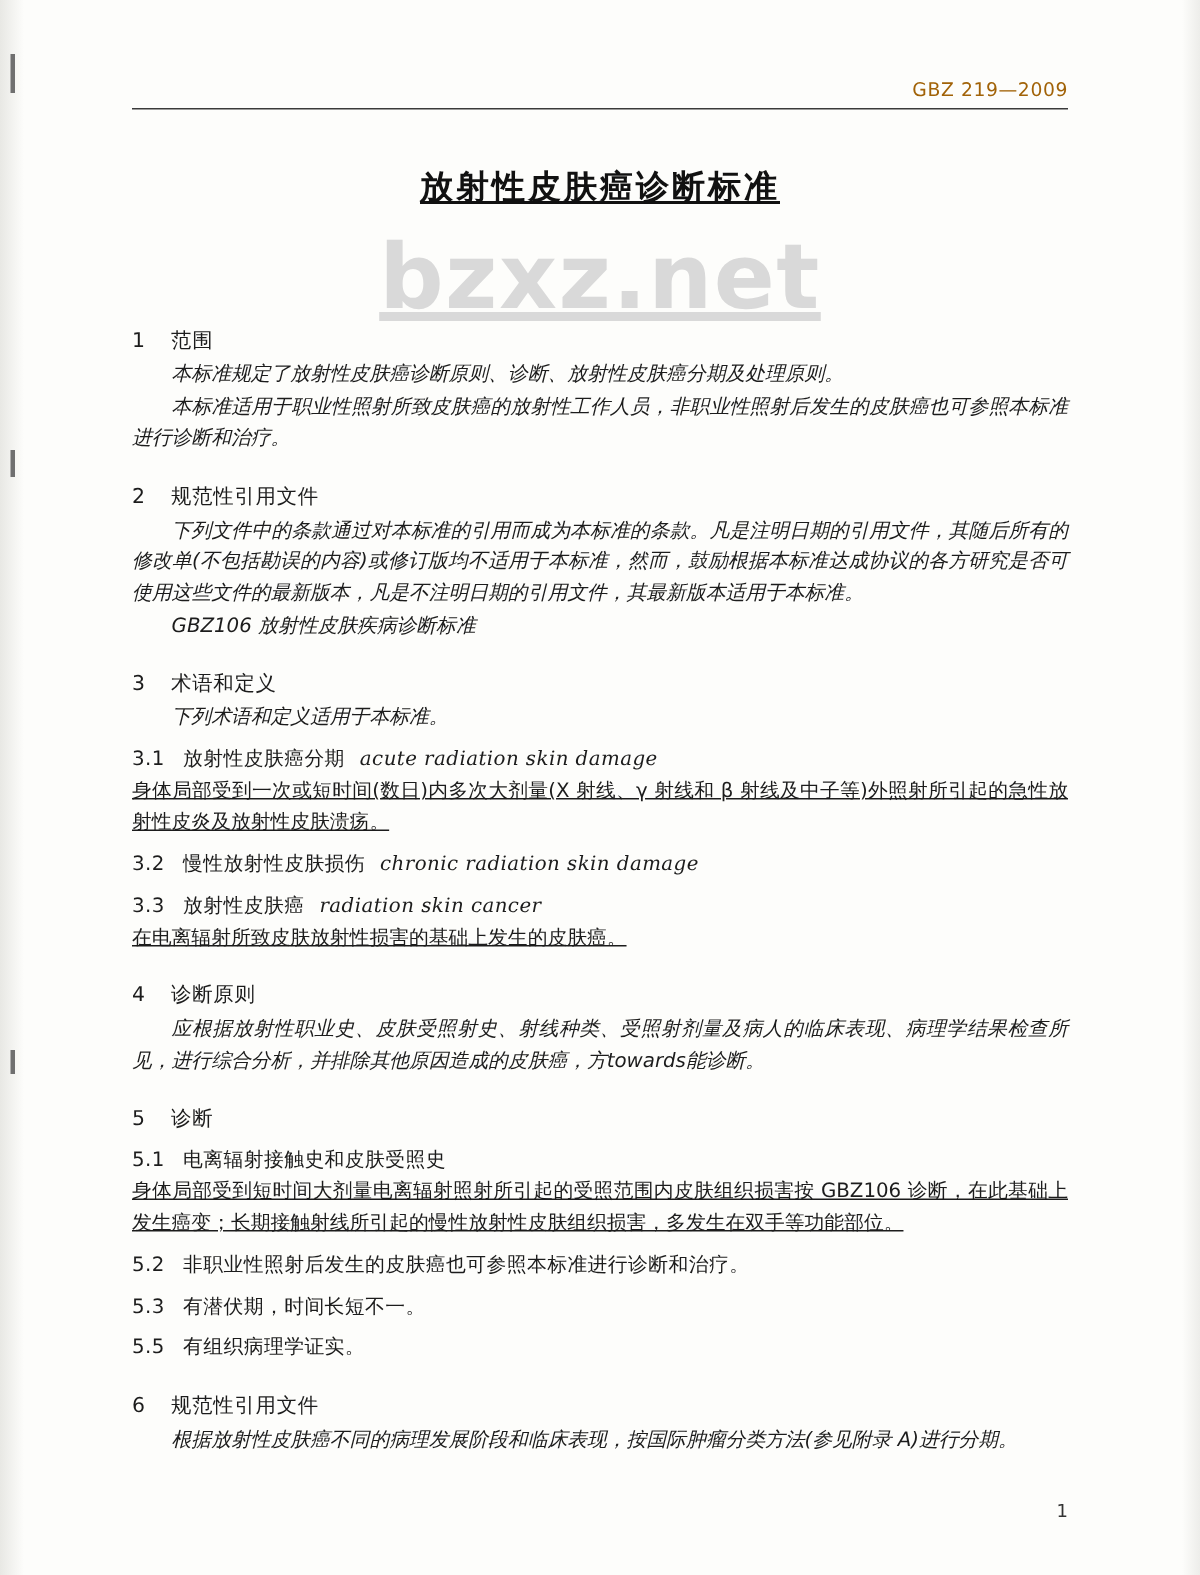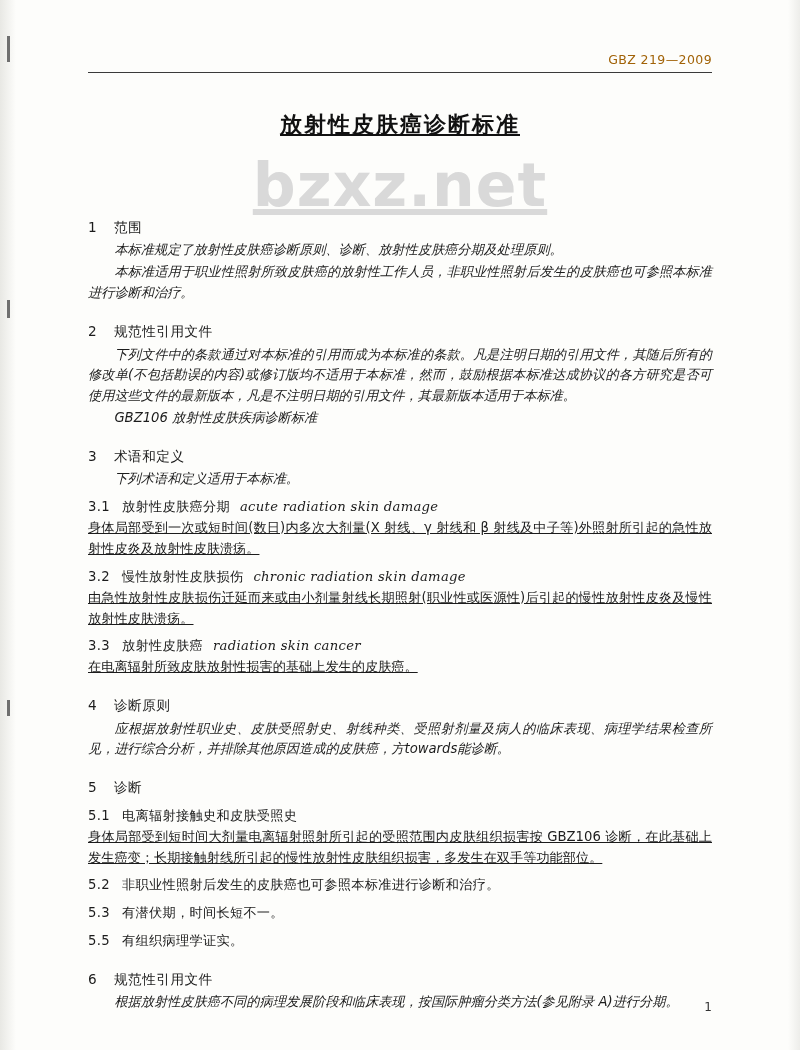--- a/index.html
+++ b/index.html
@@ -174,21 +174,20 @@
     <p class="para">下列术语和定义适用于本标准。</p>
 
     <div class="sub-head">
       <span class="num">3.1</span><span>放射性皮肤癌分期</span><span class="en term">acute radiation skin damage</span>
     </div>
     <p class="para-flat">身体局部受到一次或短时间(数日)内多次大剂量(X 射线、γ 射线和 β 射线及中子等)外照射所引起的急性放射性皮炎及放射性皮肤溃疡。</p>
 
     <div class="sub-head">
       <span class="num">3.2</span><span>慢性放射性皮肤损伤</span><span class="en term">chronic radiation skin damage</span>
     </div>
-    <p class="para-flat">由急性放射性皮肤损伤迁延而来或由小剂量射线长期照射(职业性或医源性)后引起的慢性放射性皮炎及慢性放射性皮肤溃疡。</p>
 
     <div class="sub-head">
       <span class="num">3.3</span><span>放射性皮肤癌</span><span class="en term">radiation skin cancer</span>
     </div>
     <p class="para-flat">在电离辐射所致皮肤放射性损害的基础上发生的皮肤癌。</p>
 
     <div class="sec-head">
       <span class="num">4</span><span>诊断原则</span>
     </div>
     <p class="para">应根据放射性职业史、皮肤受照射史、射线种类、受照射剂量及病人的临床表现、病理学结果检查所见，进行综合分析，并排除其他原因造成的皮肤癌，方towards能诊断。</p>

